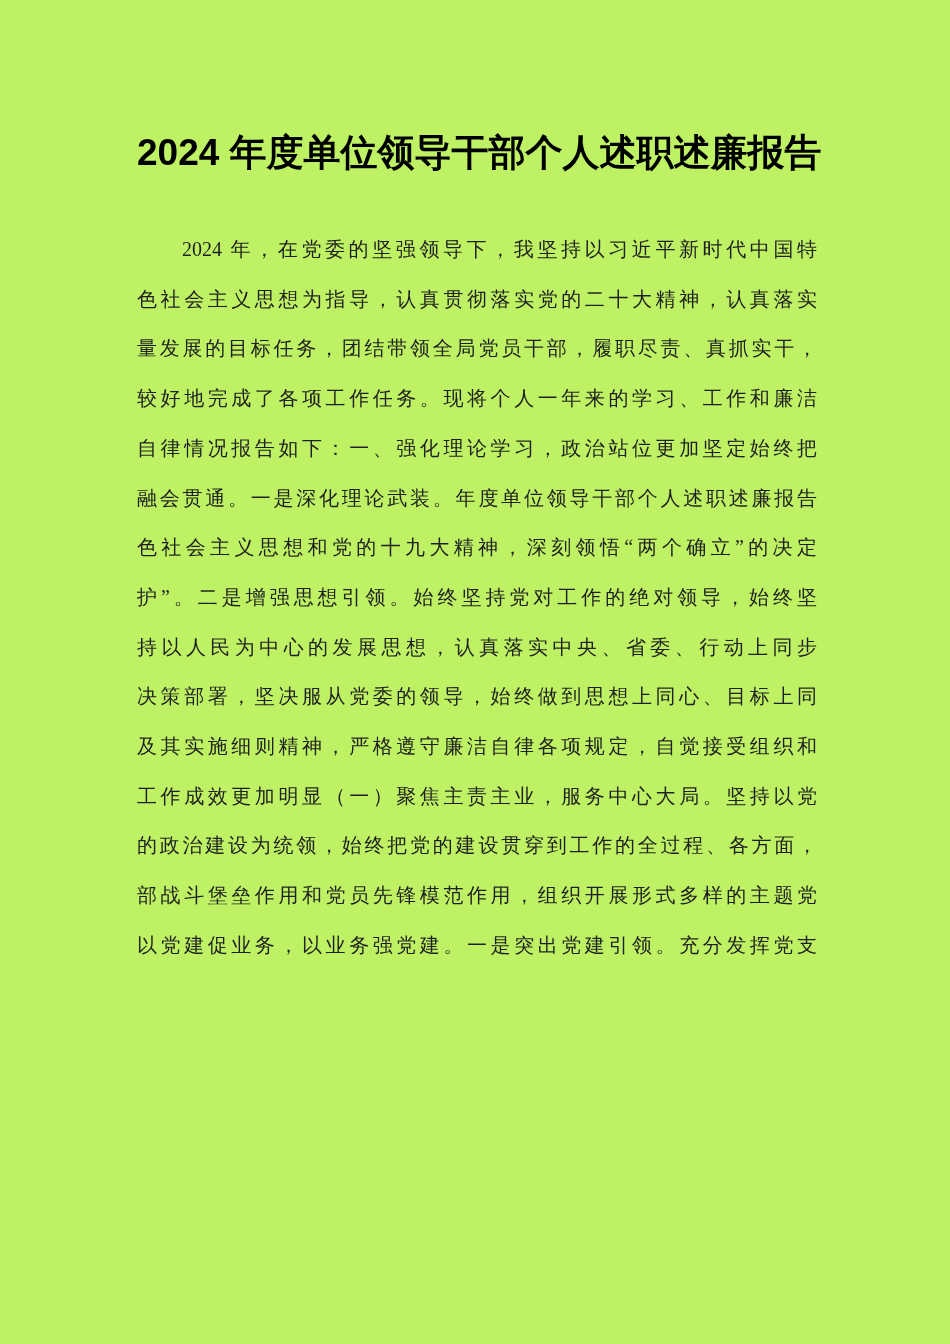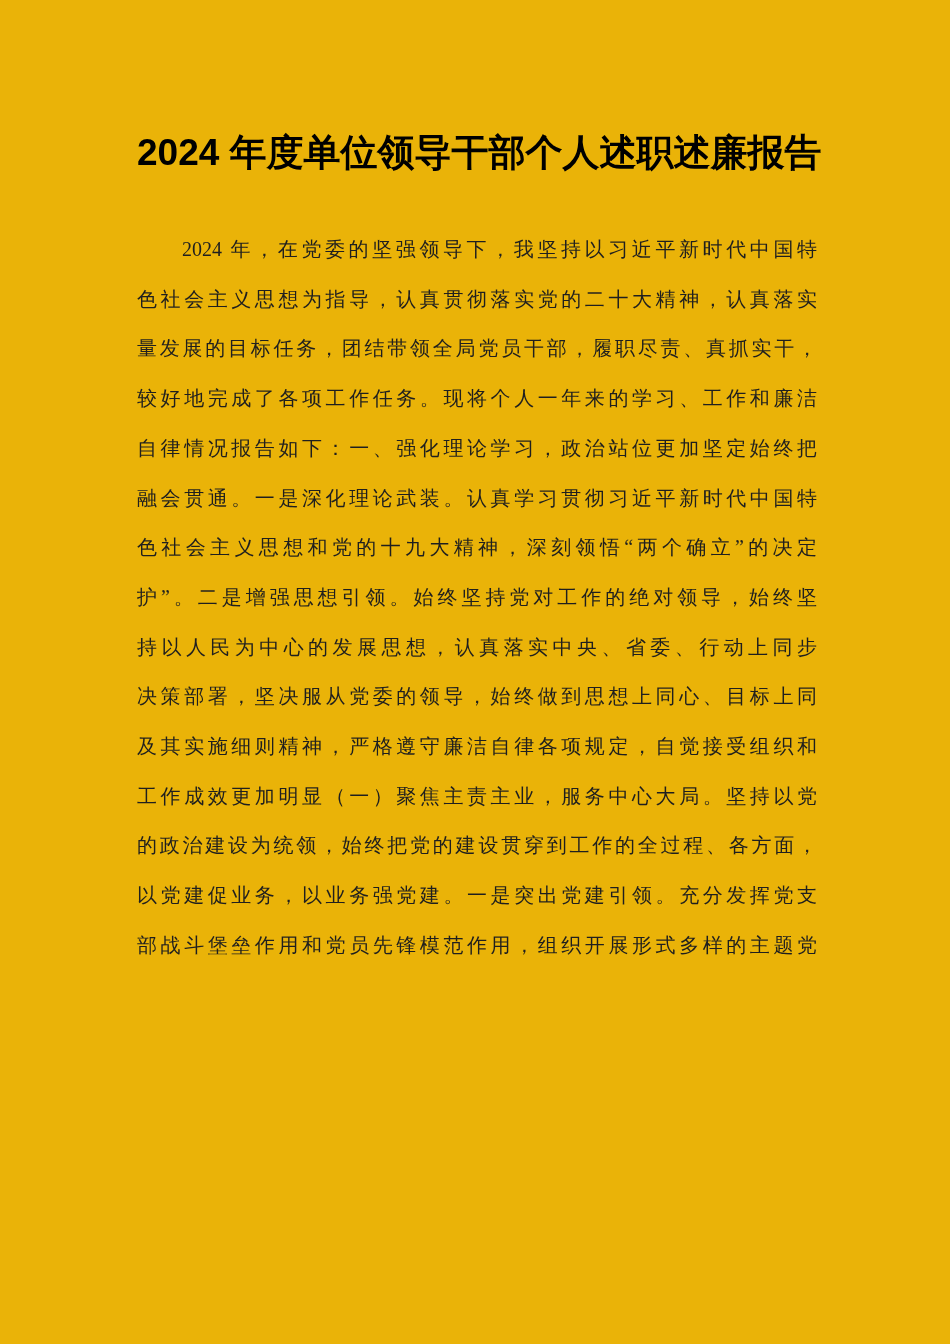--- a/index.html
+++ b/index.html
@@ -4,21 +4,21 @@
 <style>
   html, body {
     margin: 0;
     padding: 0;
     background: #ffffff;
   }
   .page {
     position: relative;
     width: 950px;
     height: 1344px;
-    background: #eab308;
+    background: #bef264;
     overflow: hidden;
     font-family: "Liberation Serif", "DejaVu Serif", serif;
   }
   .doc-title {
     position: absolute;
     top: 130px;
     left: 137px;
     width: 680px;
     margin: 0;
     text-align: center;
@@ -52,24 +52,24 @@
 <body>
 
 <div class="page">
   <h1 class="doc-title">2024 年度单位领导干部个人述职述廉报告</h1>
   <div class="doc-body">
     <div class="doc-line first-line">2024 年，在党委的坚强领导下，我坚持以习近平新时代中国特</div>
     <div class="doc-line">色社会主义思想为指导，认真贯彻落实党的二十大精神，认真落实</div>
     <div class="doc-line">量发展的目标任务，团结带领全局党员干部，履职尽责、真抓实干，</div>
     <div class="doc-line">较好地完成了各项工作任务。现将个人一年来的学习、工作和廉洁</div>
     <div class="doc-line">自律情况报告如下：一、强化理论学习，政治站位更加坚定始终把</div>
-    <div class="doc-line">融会贯通。一是深化理论武装。认真学习贯彻习近平新时代中国特</div>
+    <div class="doc-line">融会贯通。一是深化理论武装。年度单位领导干部个人述职述廉报告</div>
     <div class="doc-line">色社会主义思想和党的十九大精神，深刻领悟“两个确立”的决定</div>
     <div class="doc-line">护”。二是增强思想引领。始终坚持党对工作的绝对领导，始终坚</div>
     <div class="doc-line">持以人民为中心的发展思想，认真落实中央、省委、行动上同步</div>
     <div class="doc-line">决策部署，坚决服从党委的领导，始终做到思想上同心、目标上同</div>
     <div class="doc-line">及其实施细则精神，严格遵守廉洁自律各项规定，自觉接受组织和</div>
     <div class="doc-line">工作成效更加明显（一）聚焦主责主业，服务中心大局。坚持以党</div>
     <div class="doc-line">的政治建设为统领，始终把党的建设贯穿到工作的全过程、各方面，</div>
+    <div class="doc-line">部战斗堡垒作用和党员先锋模范作用，组织开展形式多样的主题党</div>
     <div class="doc-line">以党建促业务，以业务强党建。一是突出党建引领。充分发挥党支</div>
-    <div class="doc-line">部战斗堡垒作用和党员先锋模范作用，组织开展形式多样的主题党</div>
   </div>
 </div>
 
 </body></html>

